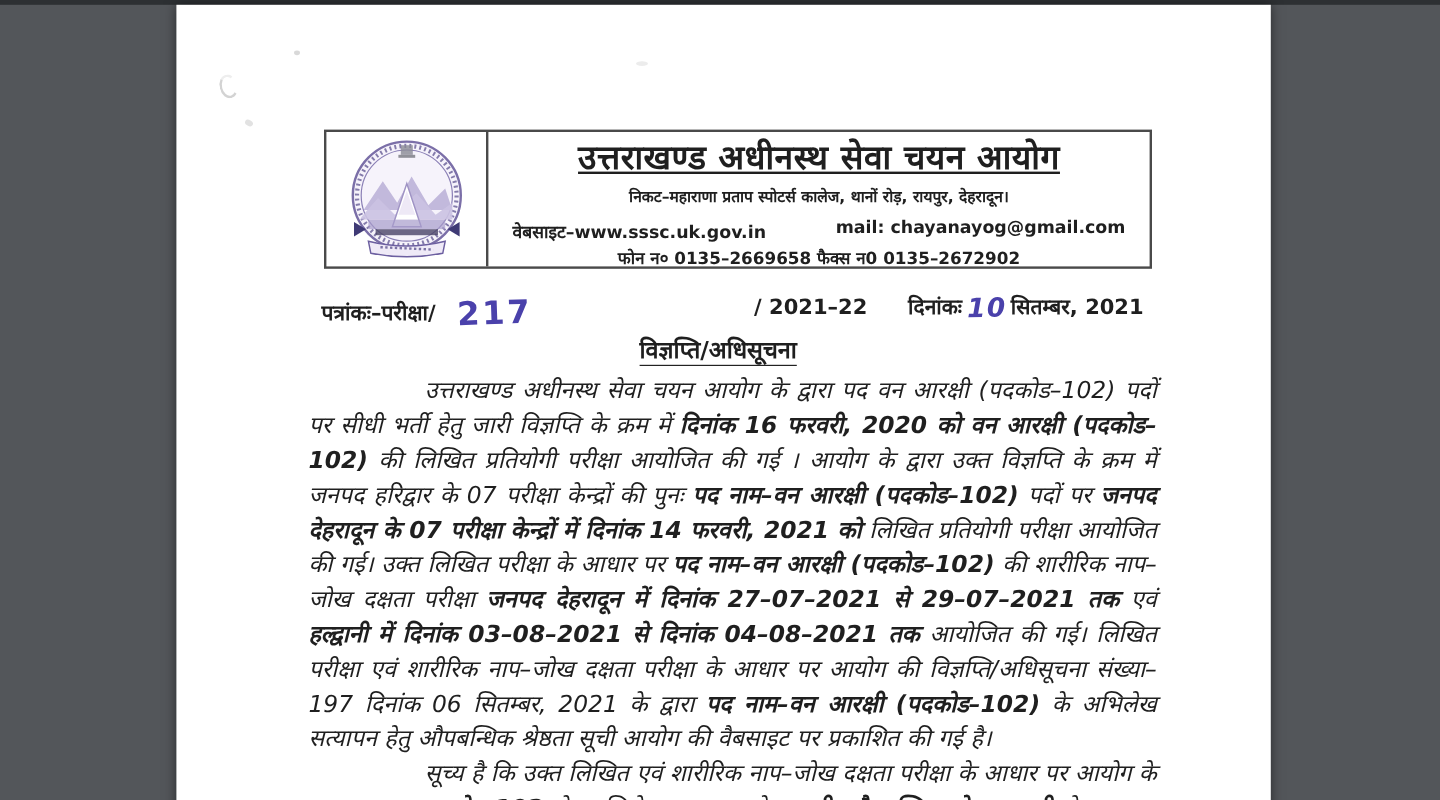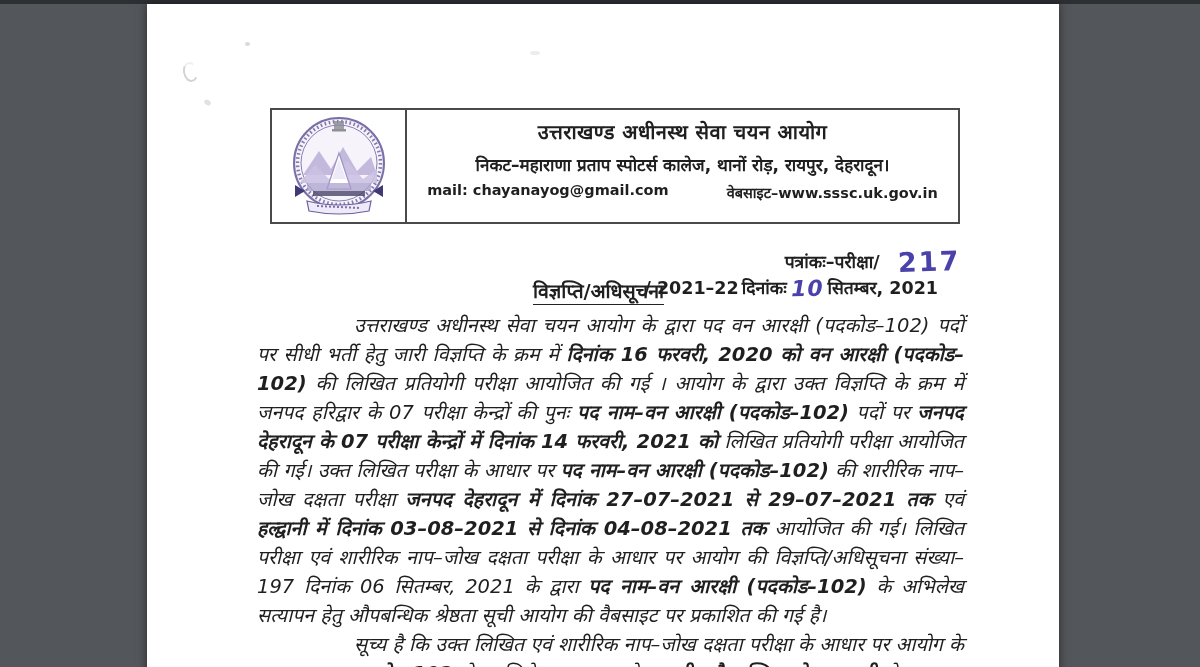--- a/index.html
+++ b/index.html
@@ -45,33 +45,33 @@
     border:2px solid var(--line);
     display:flex;
   }
   .logo-cell{
     width:135px;border-right:2px solid var(--line);
     display:flex;align-items:center;justify-content:center;
   }
   .head-cell{
     flex:1;text-align:center;padding-top:4px;
   }
-  .org-name{font-size:20px;font-weight:bold;line-height:36px;letter-spacing:0.4px;}
-  .address-line{font-size:17px;font-weight:bold;line-height:24px;margin-top:3px;}
+  .org-name{font-size:28px;font-weight:bold;line-height:36px;letter-spacing:0.4px;text-decoration:underline;}
+  .address-line{font-size:13px;font-weight:bold;line-height:24px;margin-top:3px;}
   .contact-row{display:flex;justify-content:center;gap:58px;font-size:14.5px;font-weight:bold;margin-top:5px;}
   .phone-line{font-size:14px;font-weight:bold;margin-top:3px;}
 
   
   .meta-row{
-    position:absolute;left:106px;width:707px;top:239px;
-    display:flex;justify-content:space-between;align-items:flex-end;
-    font-size:17.5px;font-weight:bold;flex-direction:column;
+    position:absolute;left:121px;width:707px;top:239px;
+    display:flex;justify-content:space-between;align-items:flex-start;
+    font-size:17.5px;font-weight:bold;
   }
   .meta-left,.meta-right{display:flex;align-items:baseline;}
-  .meta-right{gap:3px;margin-right:22px;}
+  .meta-right{gap:34px;margin-right:22px;}
   .date-group{display:flex;align-items:baseline;gap:4px;}
   .hand{
     color:var(--ink);
     font-weight:600;
     letter-spacing:2px;
     display:inline-block;
   }
   .hand-ref{font-size:27px;margin-left:18px;transform:rotate(-2deg);position:relative;top:3px;}
   .hand-day{font-size:22px;transform:rotate(-1deg);position:relative;top:2px;letter-spacing:1px;font-style:italic;}
 
@@ -127,23 +127,24 @@
         <path d="M94 72 L84 78 L94 84 Z" fill="#3f3a75"></path>
 
         <path d="M18 88 Q50 96 82 88 L80 98 Q50 104 20 98 Z" fill="#efeaf7" stroke="#6c5fa0" stroke-width="1.2"></path>
         <line x1="28" y1="93" x2="72" y2="95" stroke="#5d5390" stroke-width="2" stroke-dasharray="2 2" opacity="0.8"></line>
       </svg>
     </div>
     <div class="head-cell">
       <div class="org-name">उत्तराखण्ड अधीनस्थ सेवा चयन आयोग</div>
       <div class="address-line">निकट–महाराणा प्रताप स्पोटर्स कालेज, थानों रोड़, रायपुर, देहरादून।</div>
       <div class="contact-row">
+        <span>वेबसाइट–www.sssc.uk.gov.in</span>
         <span>mail: chayanayog@gmail.com</span>
-        <span>वेबसाइट–www.sssc.uk.gov.in</span>
       </div>
+      <div class="phone-line">फोन न० 0135–2669658 फैक्स न0 0135–2672902</div>
     </div>
   </div>
 
   <div class="meta-row">
     <div class="meta-left">
       <span>पत्रांकः–परीक्षा/</span>
       <span class="hand hand-ref">217</span>
     </div>
     <div class="meta-right">
       <span>/ 2021–22</span>

